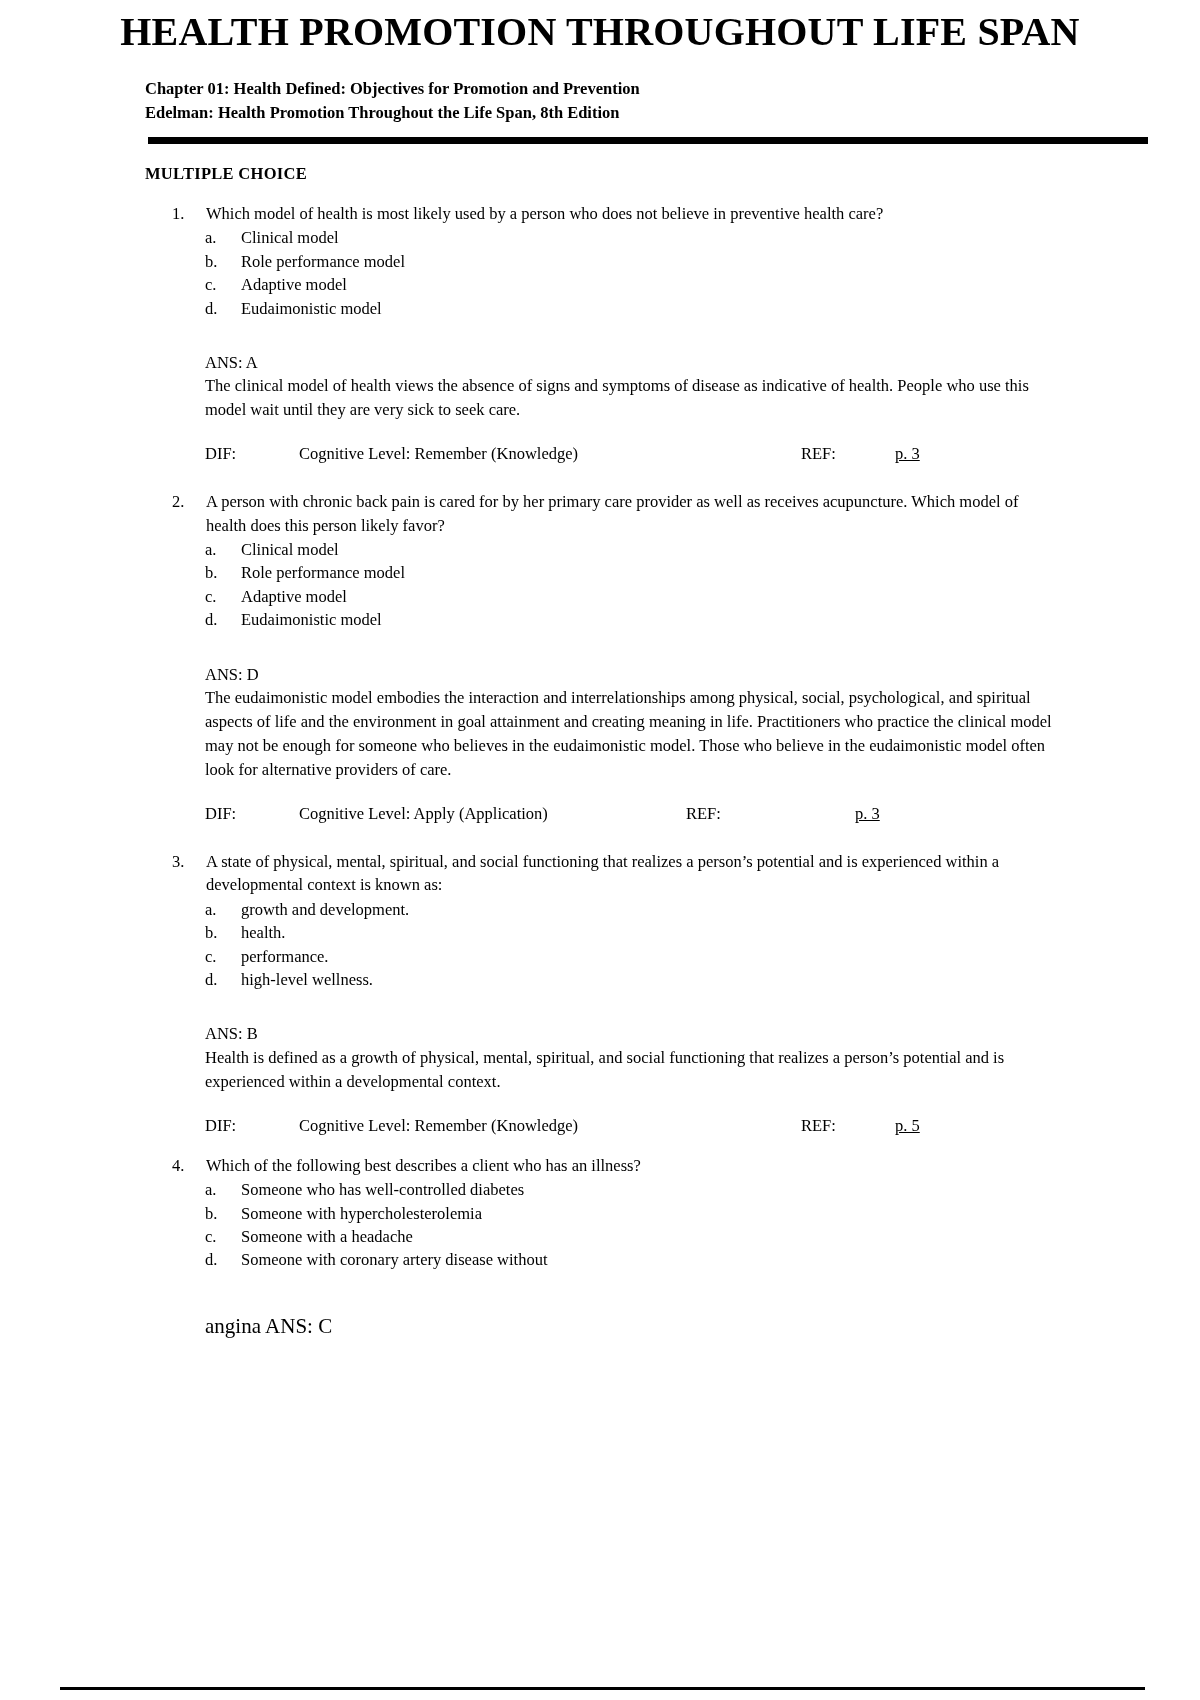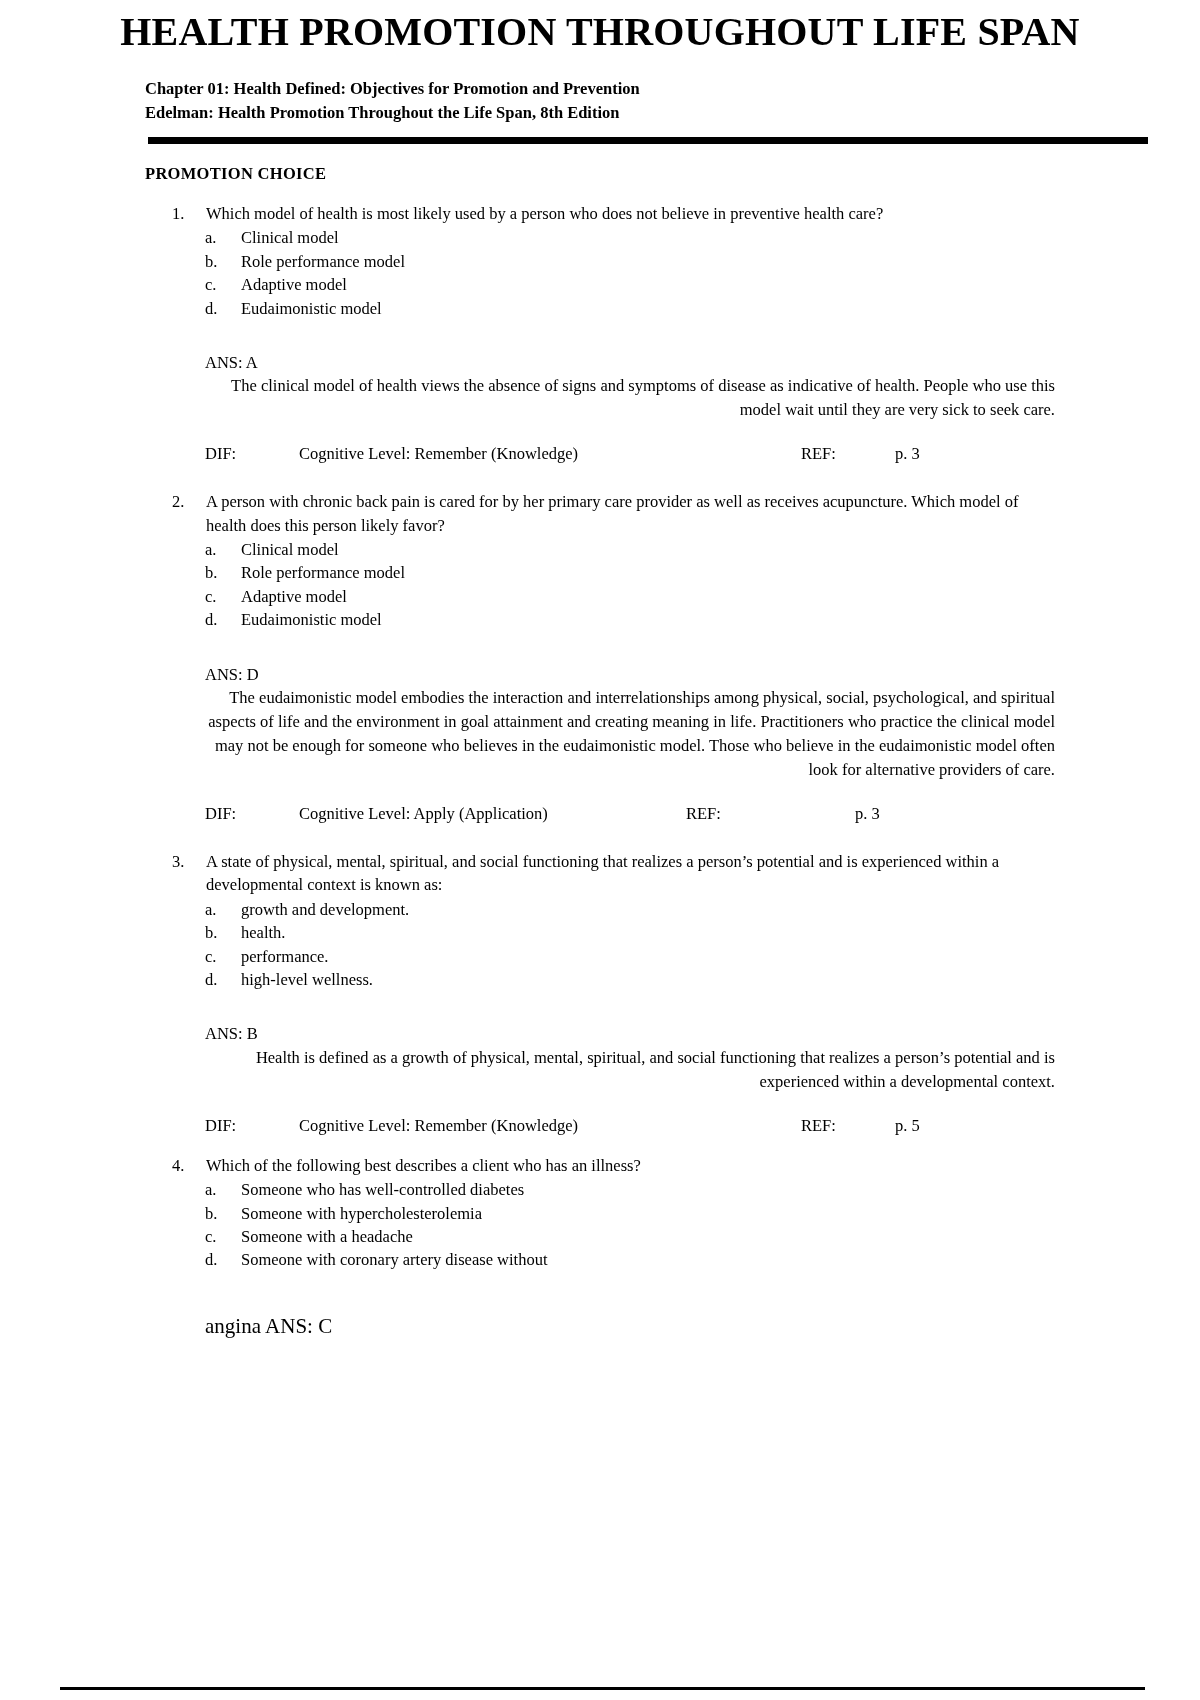--- a/index.html
+++ b/index.html
@@ -97,40 +97,40 @@
     max-width: 850px;
   }
   .ans-line {
     font-size: 16.5px;
     line-height: 1.42;
   }
   .ans-rationale {
     font-size: 16.5px;
     line-height: 1.45;
     max-width: 850px;
-    text-align: right;
   }
   .meta-row {
     display: flex;
     margin: 22px 0 0 205px;
     font-size: 16.5px;
     gap: 32px;
   }
   .meta-dif-label {
     width: 62px;
     flex: 0 0 62px;
   }
   .meta-dif-value {
     flex: 0 0 auto;
   }
   .meta-ref-label {
     flex: 0 0 auto;
   }
   .meta-ref-value {
     flex: 0 0 auto;
+    text-decoration: underline;
   }
   .gap-lg { height: 26px; }
   .gap-md { height: 18px; }
   .trailing-note {
     margin: 42px 0 4px 205px;
     font-size: 21px;
   }
   .footer-rule {
     position: absolute;
     left: 60px;
@@ -147,21 +147,21 @@
 
   <h1 class="doc-title">HEALTH PROMOTION THROUGHOUT LIFE SPAN</h1>
 
   <div class="header-block">
     <div class="header-line">Chapter 01: Health Defined: Objectives for Promotion and Prevention</div>
     <div class="header-line">Edelman: Health Promotion Throughout the Life Span, 8th Edition</div>
   </div>
 
   <div class="rule"></div>
 
-  <div class="section-label">PROMOTION CHOICE</div>
+  <div class="section-label">MULTIPLE CHOICE</div>
 
   <div class="questions">
 
     <div class="question">
       <div class="q-head">
         <div class="q-num">1.</div>
         <div class="q-stem">Which model of health is most likely used by a person who does not believe in preventive health care?</div>
       </div>
       <div class="choices">
         <div class="choice">

